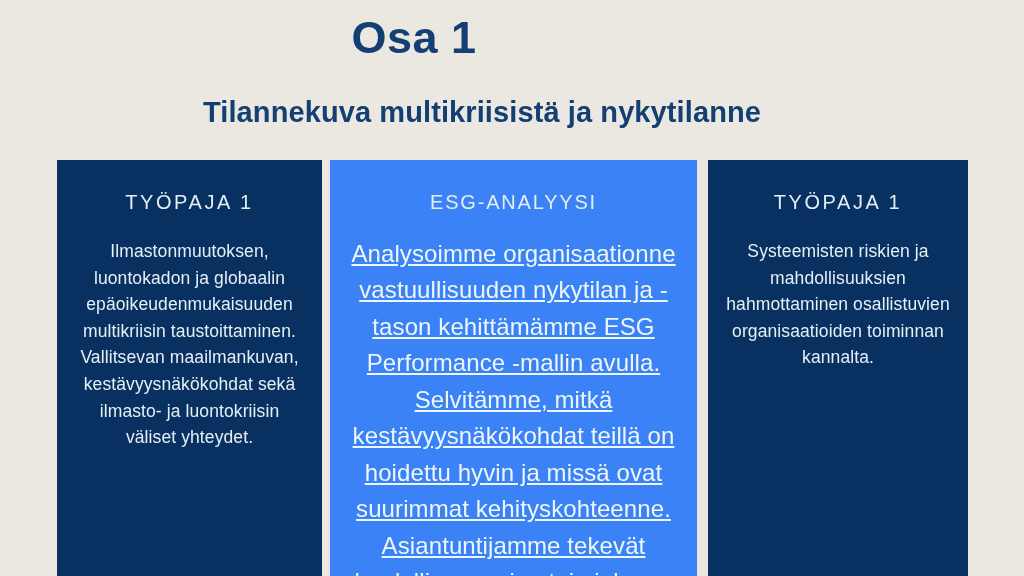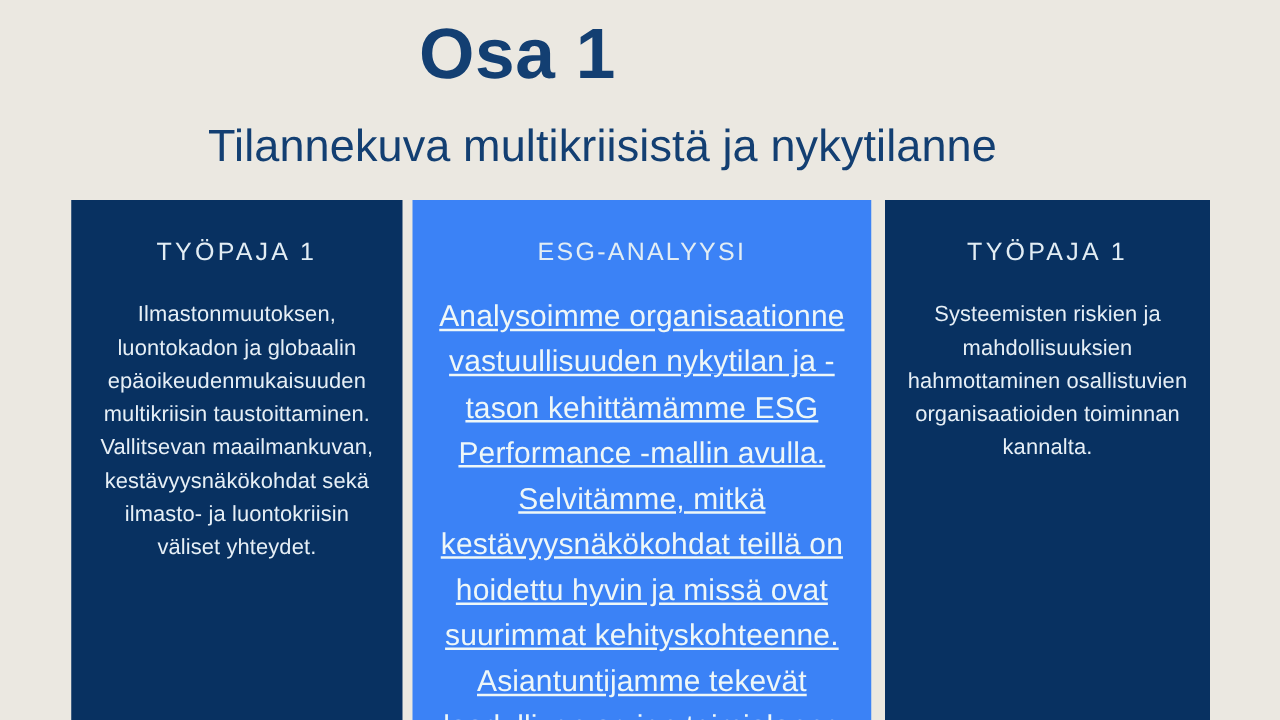--- a/index.html
+++ b/index.html
@@ -19,34 +19,34 @@
     width: 1024px;
     height: 576px;
     background: #ebe8e1;
   }
   .title {
     position: absolute;
     left: 0;
     top: 14px;
     width: 828px;
     text-align: center;
-    font-size: 57px;
+    font-size: 45px;
     font-weight: 700;
     color: #133f72;
     letter-spacing: 0.5px;
     line-height: 1.05;
   }
   .subtitle {
     position: absolute;
     left: 0;
     top: 96px;
     width: 964px;
     text-align: center;
-    font-size: 36px;
-    font-weight: 400;
+    font-size: 29px;
+    font-weight: 700;
     color: #133f72;
     letter-spacing: 0.1px;
     line-height: 1.15;
   }
   .cards {
     position: absolute;
     left: 57px;
     top: 160px;
     width: 911px;
     height: 384px;

